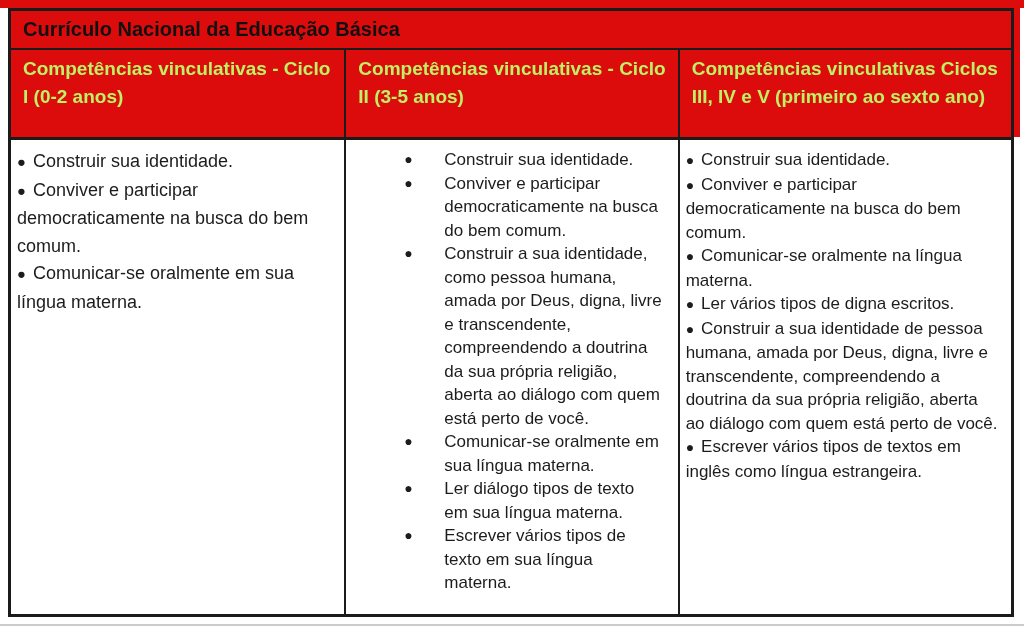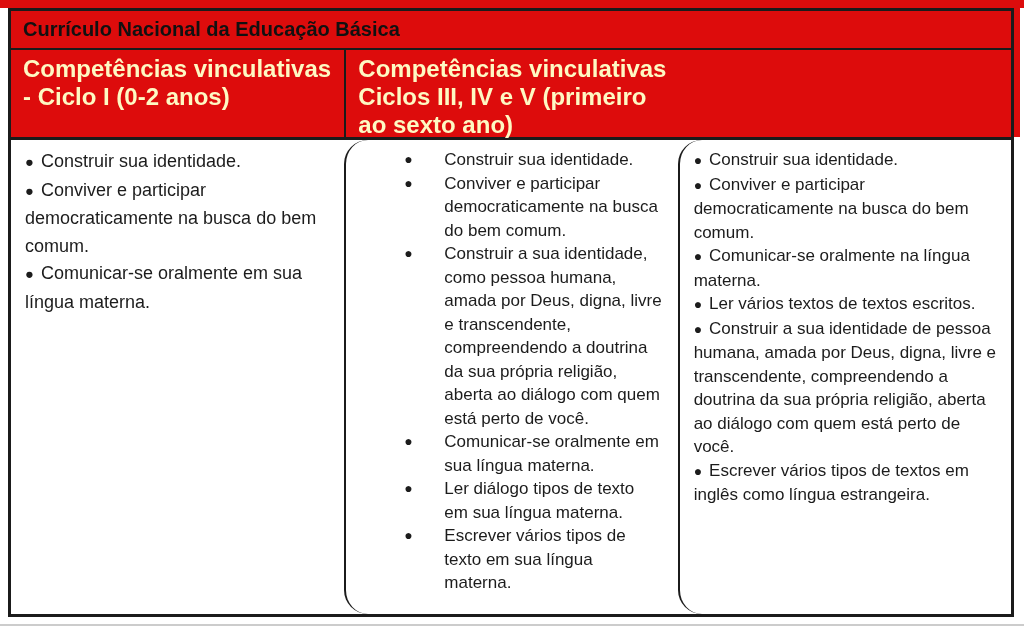--- a/index.html
+++ b/index.html
@@ -20,26 +20,26 @@
     background:#dd0c0c; border-bottom:2px solid #1b1b1b;
     height:37px; flex:0 0 37px; display:flex; align-items:center;
     padding-left:12px; font-weight:bold; font-size:20px; color:#111111;
   }
   .header-row {
     display:flex; background:#dd0c0c; border-bottom:3px solid #1b1b1b;
     height:87px; flex:0 0 87px;
   }
   .header-cell {
     width:33.3333%; box-sizing:border-box;
-    padding:5px 10px 0 12px; font-weight:bold; font-size:24px; line-height:28px; color:#fef9c3;
+    padding:5px 10px 0 12px; font-weight:bold; font-size:19px; line-height:28px; color:#bef264;
   }
   .header-cell + .header-cell { border-left:2px solid #1b1b1b; }
 
   .body-row { display:flex; flex:1; background:#ffffff; }
-  .body-cell { width:33.3333%; box-sizing:border-box; padding:8px 10px 0 14px;border-radius:24px; }
+  .body-cell { width:33.3333%; box-sizing:border-box; padding:8px 10px 0 6px; }
   .body-cell + .body-cell { border-left:2px solid #1b1b1b; }
 
   .body-cell p.item { margin:0; }
   .cell-ciclo1 p.item { font-size:18px; line-height:27.5px; }
   .cell-ciclo3 p.item { font-size:17px; line-height:23.5px; }
   .cell-ciclo1 .bullet, .cell-ciclo3 .bullet { margin-right:7px; font-size:0.82em; }
 
   .cell-ciclo2 { padding-left:0; }
   .cell-ciclo2 p.item {
     position:relative; font-size:17px; line-height:23.5px;
@@ -54,20 +54,21 @@
   <div class="red-top-strip"></div>
   <div class="red-right-bleed"></div>
   <div class="bottom-hairline"></div>
 
   <div class="curriculum-table">
 
     <div class="title-row">Currículo Nacional da Educação Básica</div>
 
     <div class="header-row">
       <div class="header-cell">Competências vinculativas - Ciclo I (0-2 anos)</div>
+      <div class="header-cell">Competências vinculativas - Ciclo II (3-5 anos)</div>
       <div class="header-cell">Competências vinculativas Ciclos III, IV e V (primeiro ao sexto ano)</div>
     </div>
 
     <div class="body-row">
 
       <div class="body-cell cell-ciclo1">
 
           <p class="item"><span class="bullet">●</span><span>Construir sua identidade.</span></p>
 
           <p class="item"><span class="bullet">●</span><span>Conviver e participar democraticamente na busca do bem comum.</span></p>
@@ -91,21 +92,21 @@
         </div>
 
       <div class="body-cell cell-ciclo3">
 
           <p class="item"><span class="bullet">●</span><span>Construir sua identidade.</span></p>
 
           <p class="item"><span class="bullet">●</span><span>Conviver e participar democraticamente na busca do bem comum.</span></p>
 
           <p class="item"><span class="bullet">●</span><span>Comunicar-se oralmente na língua materna.</span></p>
 
-          <p class="item"><span class="bullet">●</span><span>Ler vários textos de textos escritos.</span></p>
+          <p class="item"><span class="bullet">●</span><span>Ler vários tipos de digna escritos.</span></p>
 
 
 
           <p class="item"><span class="bullet">●</span><span>Construir a sua identidade de pessoa humana, amada por Deus, digna, livre e transcendente, compreendendo a doutrina da sua própria religião, aberta ao diálogo com quem está perto de você.</span></p>
 
           <p class="item"><span class="bullet">●</span><span>Escrever vários tipos de textos em inglês como língua estrangeira.</span></p>
         </div>
 
     </div>
   </div>

